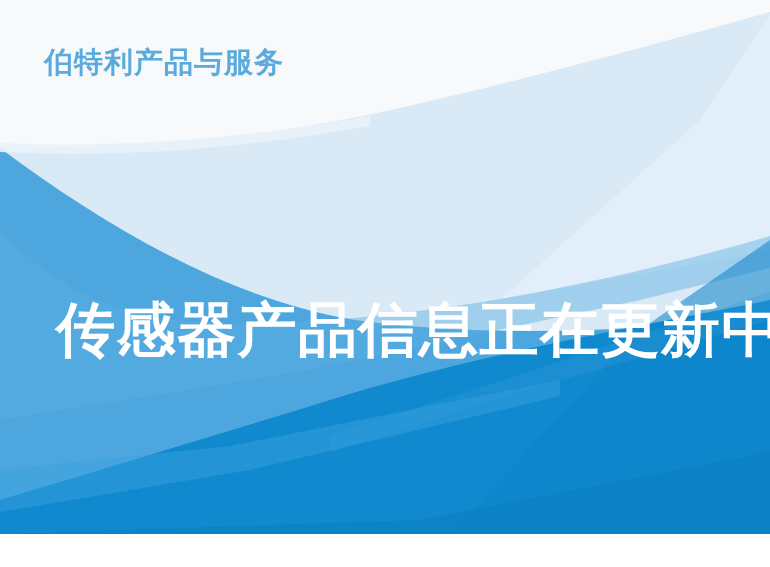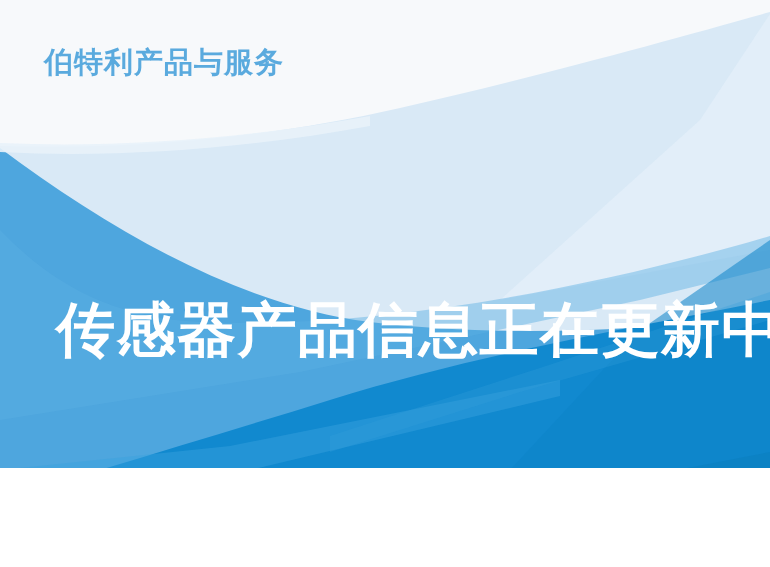--- a/index.html
+++ b/index.html
@@ -8,21 +8,21 @@
     padding: 0;
     background: #ffffff;
   }
   body {
     font-family: "Liberation Sans", "DejaVu Sans", sans-serif;
   }
 
   .banner {
     position: relative;
     width: 770px;
-    height: 468px;
+    height: 534px;
     overflow: hidden;
     background: #7f1d1d;
   }
 
   
   .bg-art {
     position: absolute;
     inset: 0;
     width: 770px;
     height: 567px;

